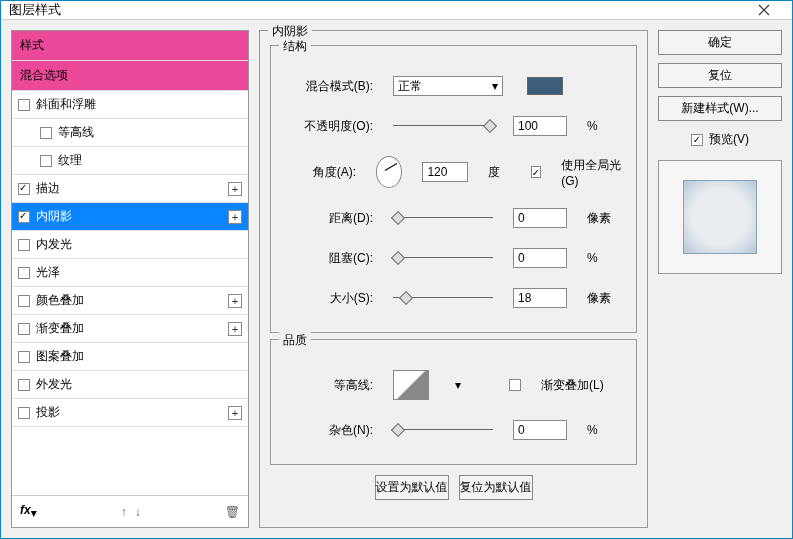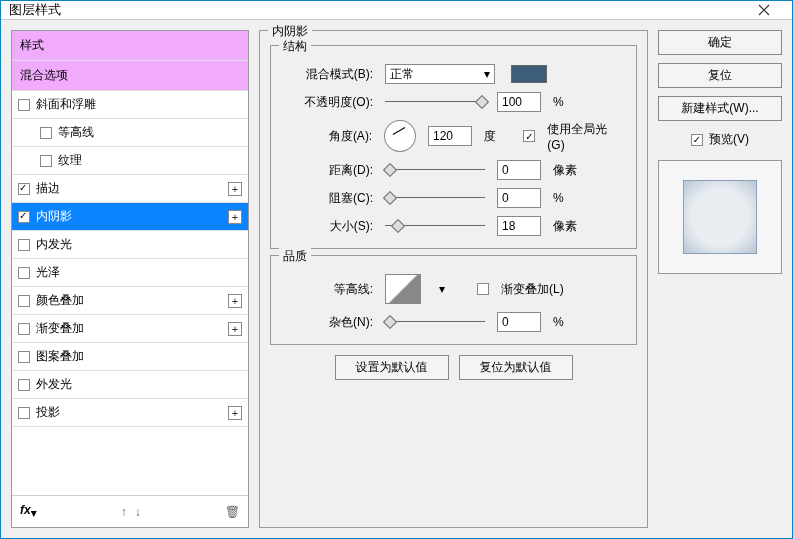--- a/index.html
+++ b/index.html
@@ -5,55 +5,55 @@
 * { box-sizing: border-box; margin: 0; padding: 0; font-family: "Microsoft YaHei", sans-serif; font-size: 12px; }
 body { background: #f0f0f0; width: 793px; height: 539px; overflow: hidden; }
 .window { border: 1px solid #0a84c1; width: 793px; height: 539px; background: #f0f0f0; display: flex; flex-direction: column; }
 .titlebar { height: 16px; background: #fff; border-bottom: 1px solid #ccc; display: flex; align-items: center; padding: 9px 8px; justify-content: space-between; }
 .titlebar-title { font-size: 13px; }
 .close-btn { width: 40px; height: 30px; display: flex; align-items: center; justify-content: center; cursor: pointer; }
 .close-btn svg { width: 12px; height: 12px; }
 .content { flex: 1; display: flex; padding: 10px; gap: 10px; }
 .sidebar { width: 238px; border: 1px solid #999; background: #fff; display: flex; flex-direction: column; }
 .sidebar-list { flex: 1; }
-.sidebar-head { padding: 6px 8px; border-bottom: 1px solid #ddd; background: #f0abfc; }
+.sidebar-head { padding: 6px 8px; border-bottom: 1px solid #ddd; background: #ec4899; }
 .sidebar-item { display: flex; align-items: center; padding: 5px 6px; border-bottom: 1px solid #e0e0e0; justify-content: space-between; cursor: pointer; }
 .sidebar-item.selected { background: #0a84ff; color: #fff; }
 .sidebar-item .left { display: flex; align-items: center; gap: 6px; }
 .sidebar-item .check { width: 12px; height: 12px; border: 1px solid #888; background: #fff; display: inline-block; position: relative; }
 .sidebar-item.checked .check::after { content: "✓"; position: absolute; font-size: 10px; top: -2px; left: 0; color: #000; }
 .sidebar-item.selected .check { background: #fff; }
 .sidebar-item .indent { width: 16px; display: inline-block; }
 .sidebar-item .plus { width: 14px; height: 14px; border: 1px solid #888; background: #fff; display: flex; align-items: center; justify-content: center; font-size: 11px; color: #333; }
 .sidebar-footer { border-top: 1px solid #ccc; height: 32px; display: flex; align-items: center; padding: 0 8px; justify-content: space-between; }
 .sidebar-footer .fx { font-style: italic; font-weight: bold; }
 .sidebar-footer .arrows { display: flex; gap: 8px; }
 .sidebar-footer .arrow { color: #666; cursor: pointer; }
 .sidebar-footer .trash { color: #666; cursor: pointer; }
 .main { flex: 1; display: flex; flex-direction: column; gap: 8px; }
 .fieldset { border: 1px solid #999; padding: 10px 12px 4px; position: relative; margin-top: 6px; }
 .fieldset > .legend { position: absolute; top: -8px; left: 8px; background: #f0f0f0; padding: 0 4px; }
 .fieldset-outer { border: 1px solid #999; flex: 1; padding: 8px 10px; position: relative; }
 .fieldset-outer > .legend { position: absolute; top: -8px; left: 8px; background: #f0f0f0; padding: 0 4px; }
-.row { display: flex; align-items: center; margin: 8px 0; gap: 12px; }
+.row { display: flex; align-items: center; margin: 20px 0; gap: 20px; }
 .row-label { width: 90px; text-align: right; }
 .select { width: 110px; height: 20px; border: 1px solid #888; background: #fff; display: flex; align-items: center; justify-content: space-between; padding: 0 4px; }
 .swatch { width: 36px; height: 18px; background: #3c5e7a; border: 1px solid #666; margin-left: 4px; }
 .slider { flex: 0 0 100px; height: 14px; position: relative; }
 .slider::before { content: ""; position: absolute; top: 6px; left: 0; right: 0; height: 1px; background: #666; }
 .slider .knob { position: absolute; top: 2px; width: 10px; height: 10px; background: #ddd; border: 1px solid #666; transform: rotate(45deg); }
-.numbox { width: 44px; height: 20px; border: 1px solid #888; background: #fff; padding: 0 4px; display: flex; align-items: center; }
+.numbox { width: 54px; height: 20px; border: 1px solid #888; background: #fff; padding: 0 4px; display: flex; align-items: center; }
 .unit { width: 28px; }
 .angle-dial { width: 32px; height: 32px; border: 1px solid #888; border-radius: 50%; background: #fff; position: relative; }
 .angle-dial::after { content: ""; position: absolute; width: 14px; height: 1px; background: #000; top: 6px; left: 6px; transform-origin: right center; transform: rotate(-30deg); }
 .checkbox { width: 12px; height: 12px; border: 1px solid #888; background: #fff; display: inline-flex; align-items: center; justify-content: center; font-size: 10px; }
 .checkbox.on::after { content: "✓"; color: #000; }
 .contour-swatch { width: 36px; height: 30px; border: 1px solid #888; background: linear-gradient(135deg, #fff 0%, #fff 48%, #888 52%, #888 100%); margin-right: 6px; }
 .btnrow { display: flex; justify-content: center; gap: 10px; margin-top: 10px; text-align: center; }
-.btn { border: 1px solid #888; background: #f4f4f4; padding: 3px 20px; cursor: pointer; }
+.btn { border: 1px solid #888; background: #f4f4f4; padding: 3px 0; cursor: pointer; }
 .right-col { width: 124px; display: flex; flex-direction: column; gap: 8px; align-items: stretch; }
 .right-col .btn { width: 100%; text-align: center; }
 .right-col .preview-check { display: flex; align-items: center; gap: 6px; justify-content: center; margin-top: 2px; }
 .preview-box { border: 1px solid #999; height: 114px; margin-top: 4px; display: flex; align-items: center; justify-content: center; background: #f6f6f6; }
 .preview-inner { width: 74px; height: 74px; border: 1px solid #8aa0b8; background: radial-gradient(circle at center, #e9edf1 55%, #b7c7d6 100%); }
 </style>
 </head>
 <body>
 
 <div class="window">

